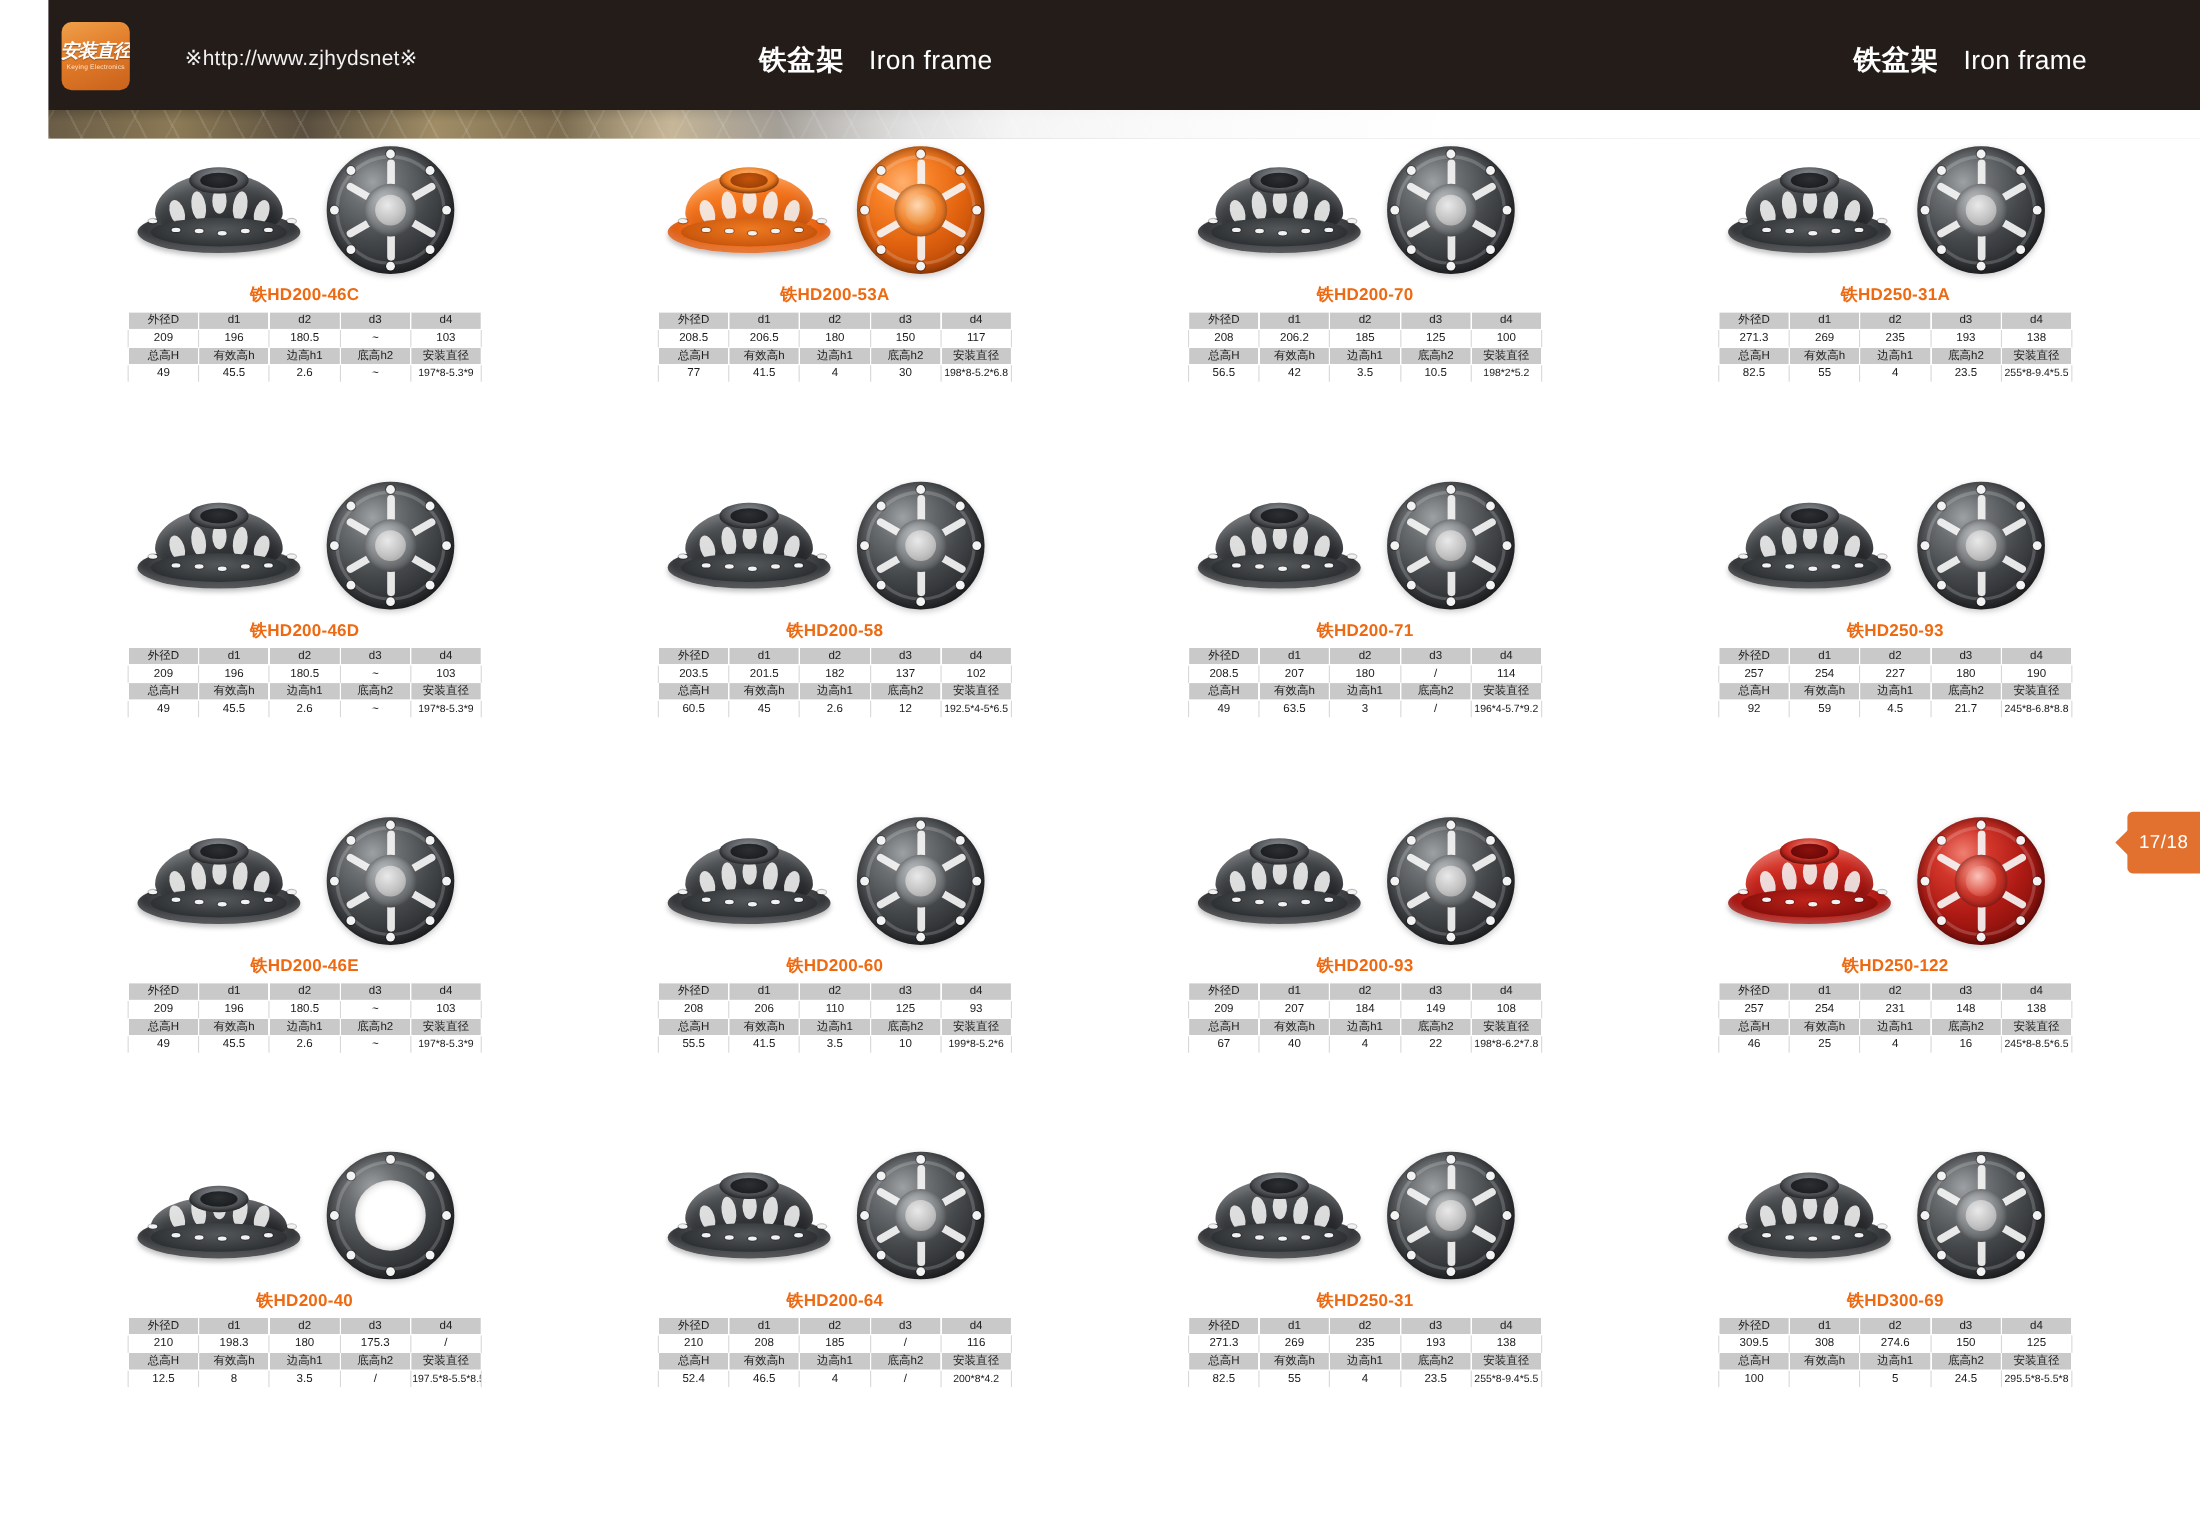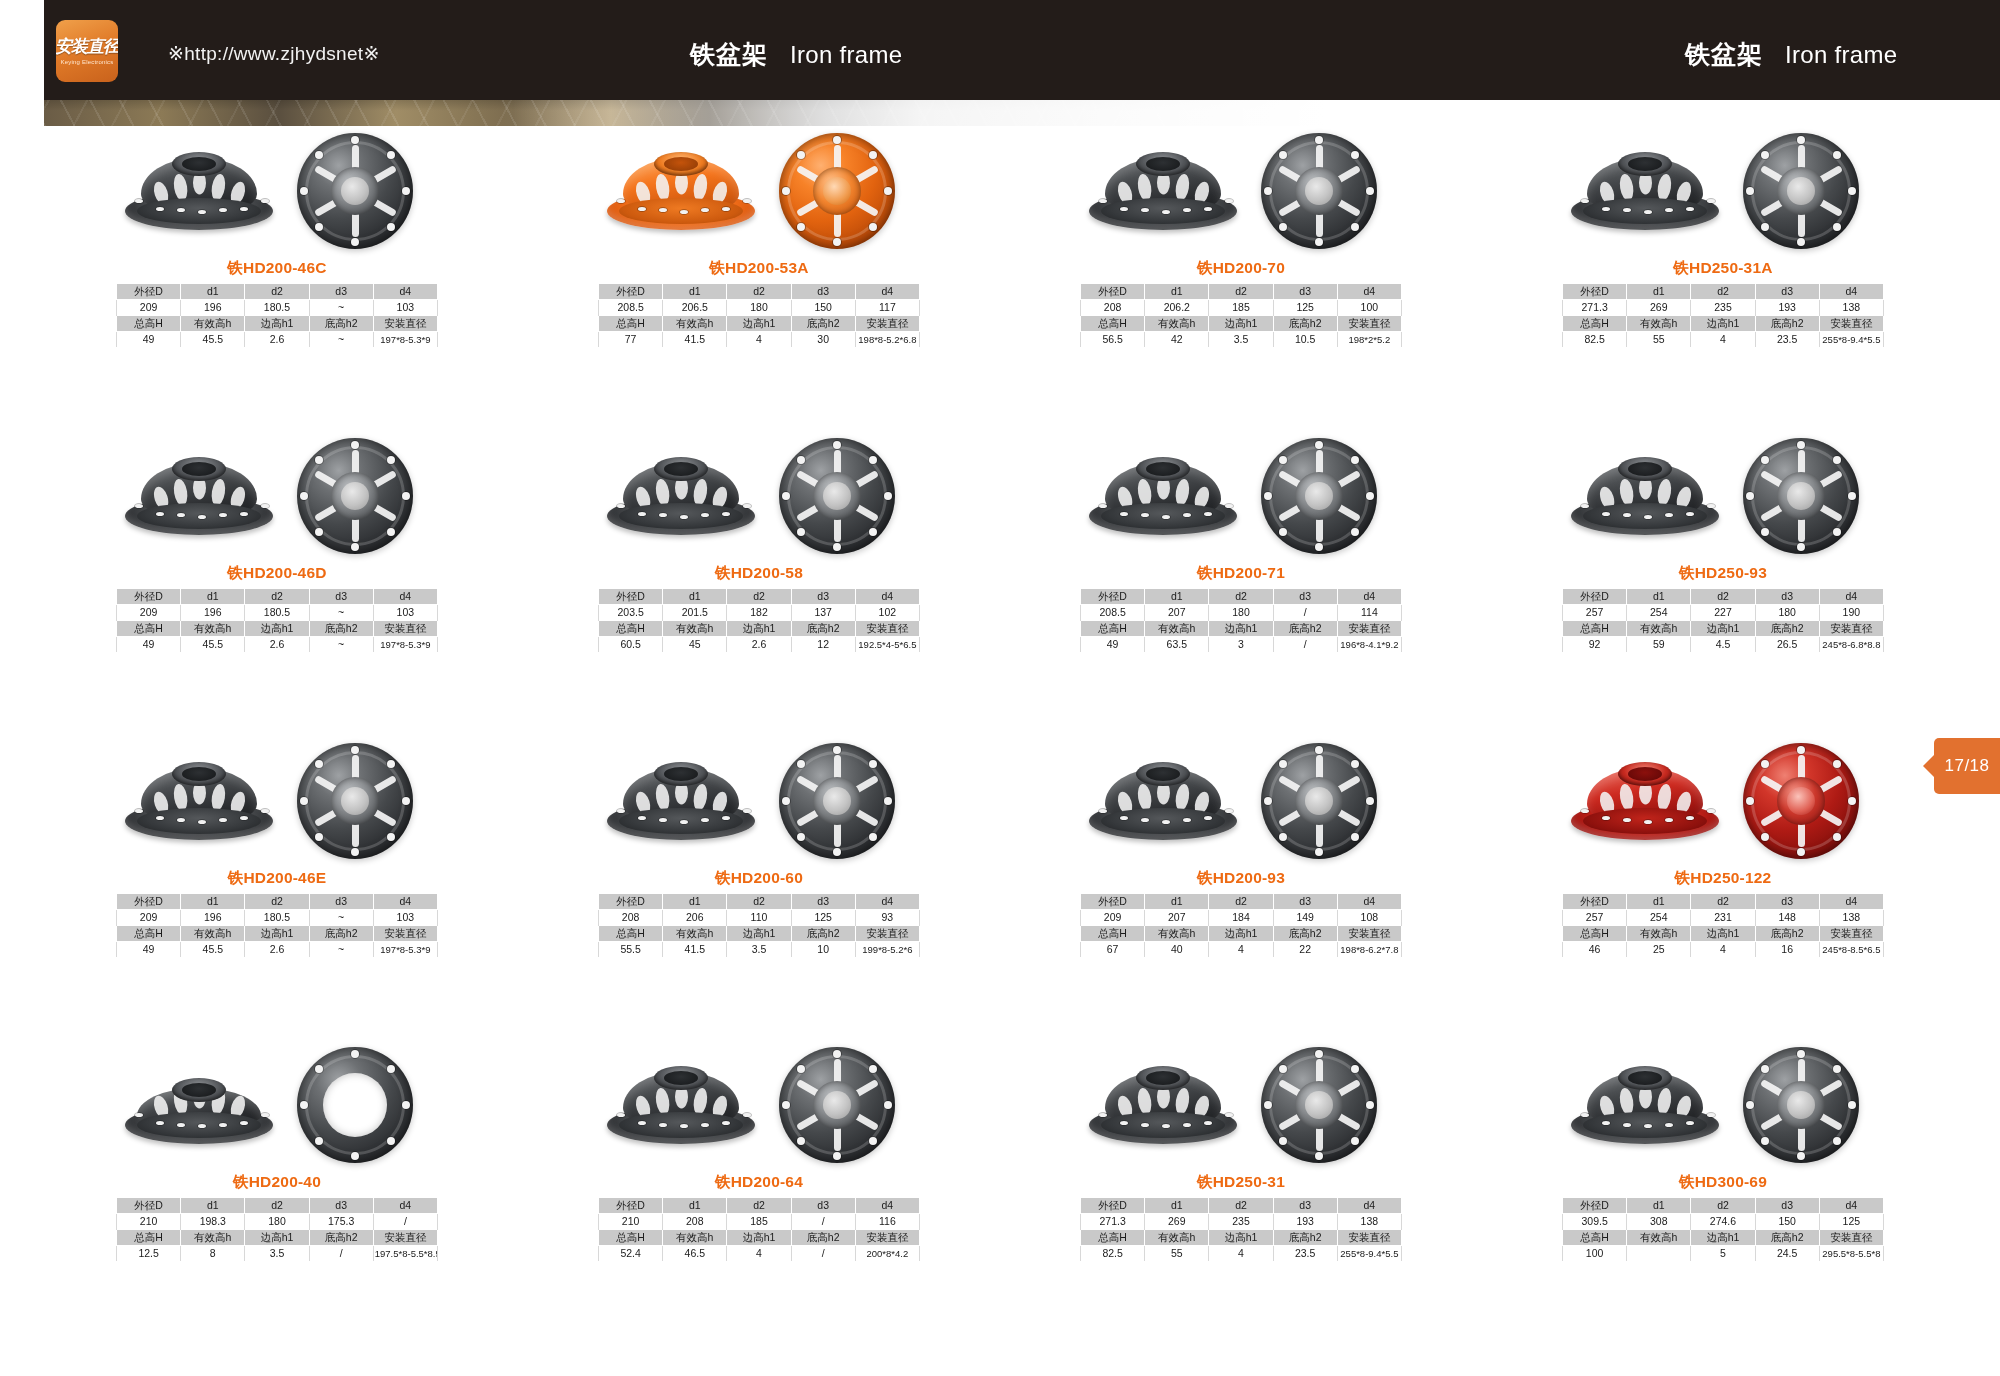--- a/index.html
+++ b/index.html
@@ -942,21 +942,21 @@
               <td>有效高h</td>
               <td>边高h1</td>
               <td>底高h2</td>
               <td>安装直径</td>
             </tr>
       <tr class="val">
               <td class="">49</td>
               <td class="">63.5</td>
               <td class="">3</td>
               <td class="">/</td>
-              <td class="wide">196*8-4.1*9.2</td>
+              <td class="wide">196*4-5.7*9.2</td>
             </tr>
     </tbody>
         </table>
       </div>
       <div class="cell">
     <div class="imgs">
       <div class="side ">
       <div class="body">
         <div class="rim"></div>
         <div class="cone"></div>
@@ -1025,21 +1025,21 @@
               <td>总高H</td>
               <td>有效高h</td>
               <td>边高h1</td>
               <td>底高h2</td>
               <td>安装直径</td>
             </tr>
       <tr class="val">
               <td class="">92</td>
               <td class="">59</td>
               <td class="">4.5</td>
-              <td class="">26.5</td>
+              <td class="">21.7</td>
               <td class="wide">245*8-6.8*8.8</td>
             </tr>
     </tbody>
         </table>
       </div>
       <div class="cell">
     <div class="imgs">
       <div class="side ">
       <div class="body">
         <div class="rim"></div>

